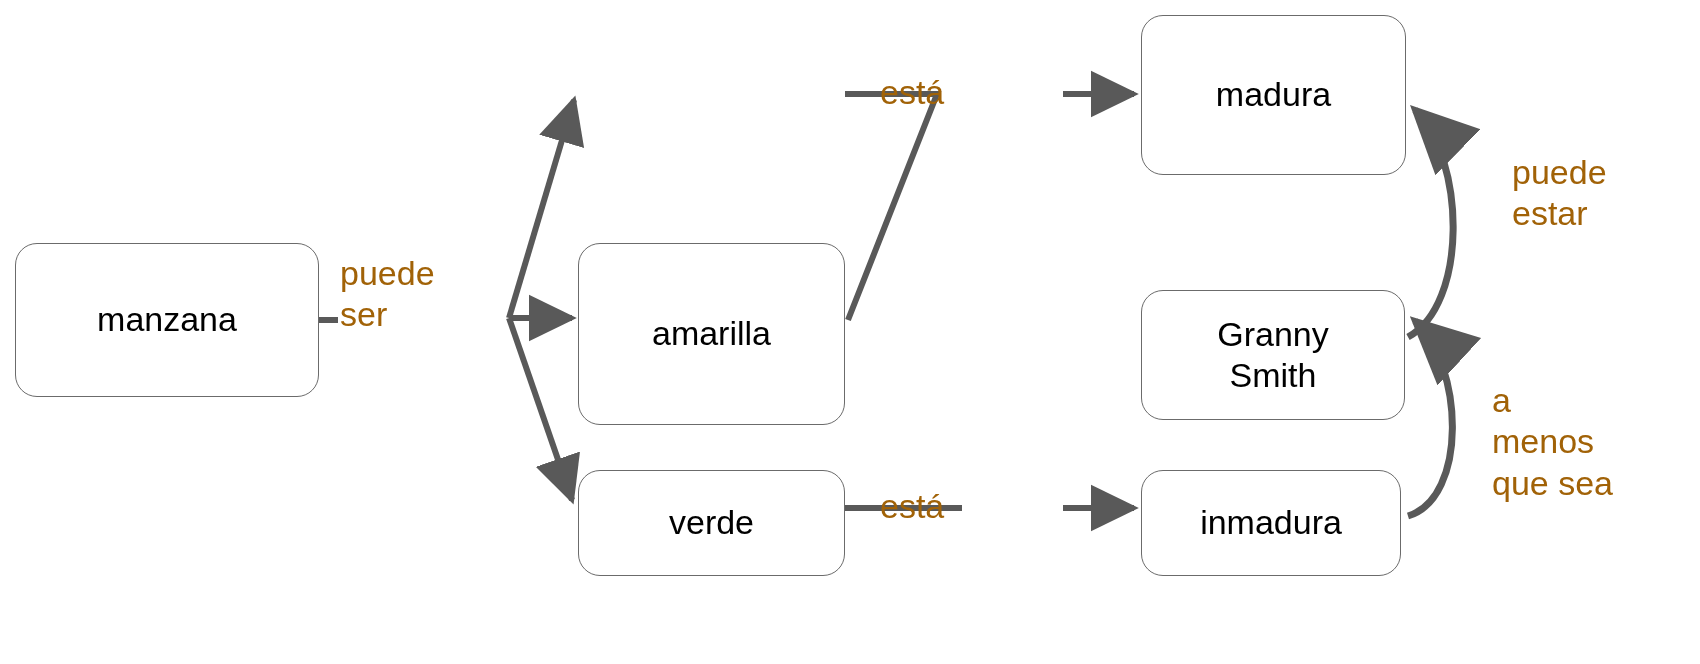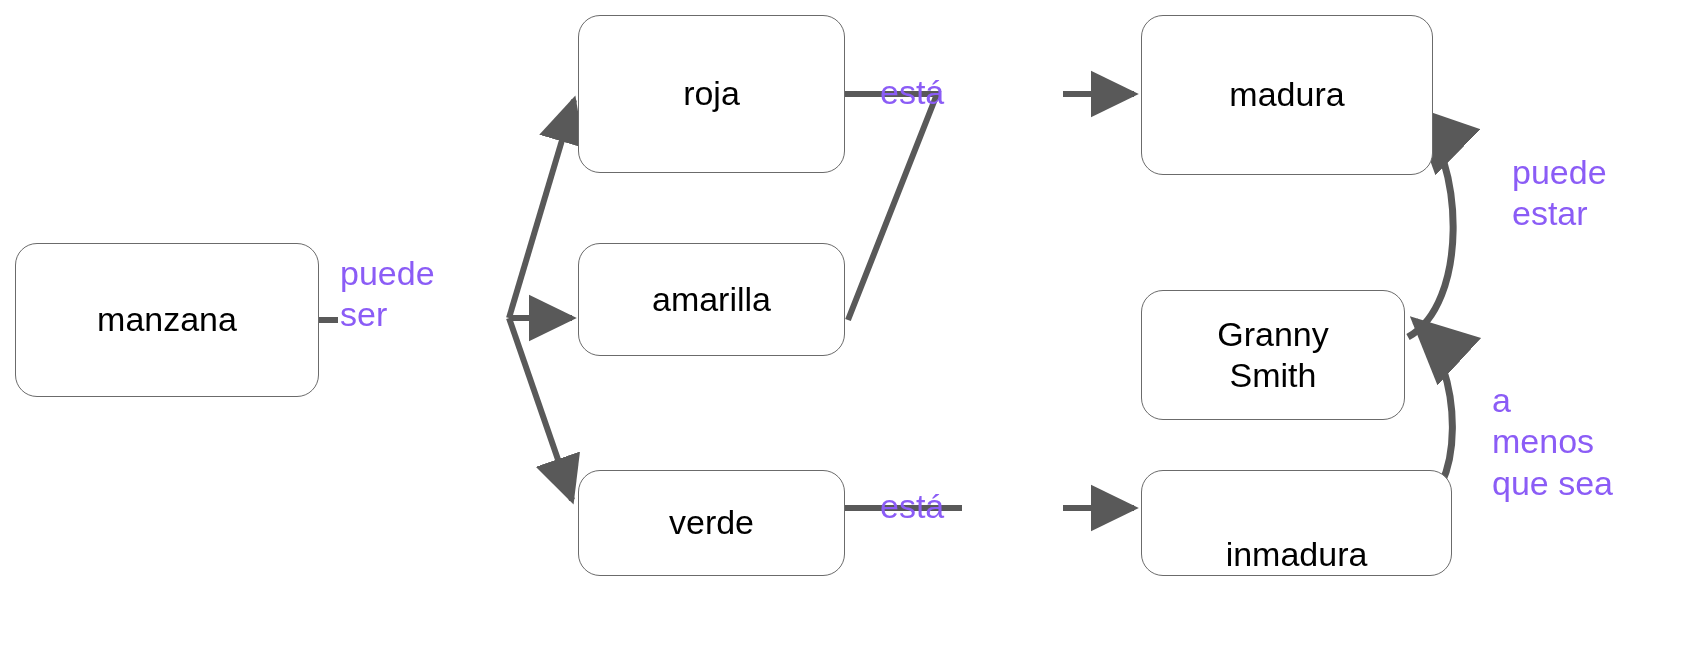--- a/index.html
+++ b/index.html
@@ -37,21 +37,21 @@
     text-align: center;
     color: #000000;
     font-size: 34px;
     line-height: 1.22;
     font-family: "Liberation Sans", sans-serif;
     white-space: pre-line;
     z-index: 2;
   }
   .edge-label {
     position: absolute;
-    color: #8b5cf6;
+    color: #a16207;
     font-size: 34px;
     line-height: 1.22;
     font-family: "Liberation Sans", sans-serif;
     white-space: pre-line;
     background: transparent;
     z-index: 3;
   }
 </style>
 </head>
 <body>
@@ -84,42 +84,39 @@
 
     <path d="M1408,337 C1468,305 1466,160 1415,110" stroke="#595959" stroke-width="7" fill="none" marker-end="url(#arrowThin)"></path>
 
     <path d="M1408,516 C1468,498 1464,366 1415,321" stroke="#595959" stroke-width="7" fill="none" marker-end="url(#arrowThin)"></path>
   </svg>
 
   <div class="node" style="left:15px; top:243px; width:304px; height:154px;">
     <span>manzana</span>
   </div>
 
-  <div class="node" style="left:578px; top:15px; width:267px; height:158px;">
-    <span>roja</span>
-  </div>
 
-  <div class="node" style="left:578px; top:243px; width:267px; height:113px;">
+  <div class="node" style="left:578px; top:243px; width:267px; height:182px;">
     <span>amarilla</span>
   </div>
 
   <div class="node" style="left:578px; top:470px; width:267px; height:106px;">
     <span>verde</span>
   </div>
 
-  <div class="node" style="left:1141px; top:15px; width:292px; height:160px;">
+  <div class="node" style="left:1141px; top:15px; width:265px; height:160px;">
     <span>madura</span>
   </div>
 
   <div class="node" style="left:1141px; top:242px; width:264px; height:130px;margin-top:48px;">
     <span>Granny
 Smith</span>
   </div>
 
-  <div class="node" style="left:1141px; top:470px; width:311px; height:106px;align-items:flex-end;">
+  <div class="node" style="left:1141px; top:470px; width:260px; height:106px;">
     <span>inmadura</span>
   </div>
 
   <div class="edge-label" style="left:340px; top:253px;">puede
 ser</div>
 
   <div class="edge-label" style="left:880px; top:72px;">está</div>
 
   <div class="edge-label" style="left:880px; top:486px;">está</div>
 

